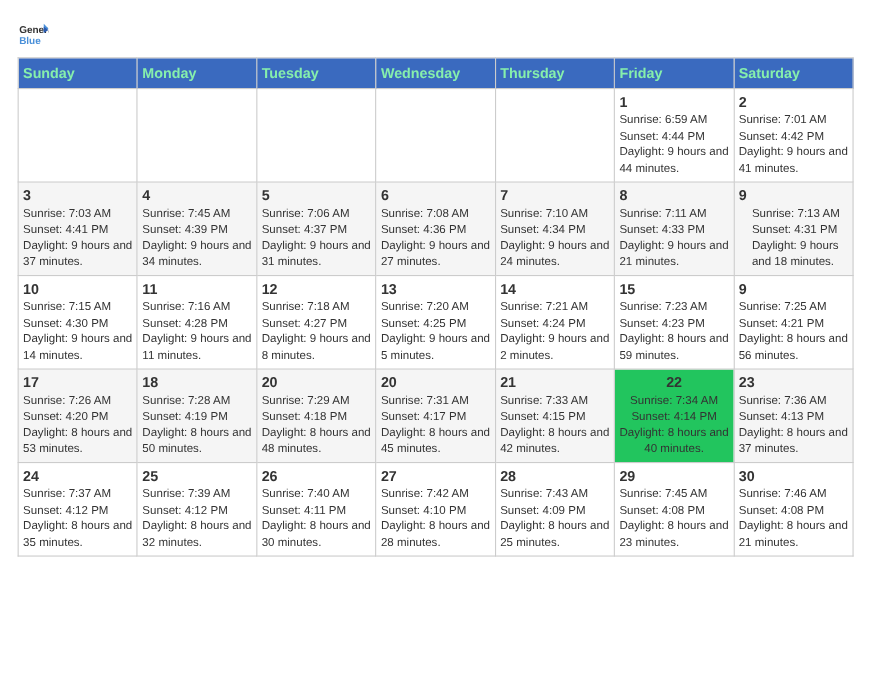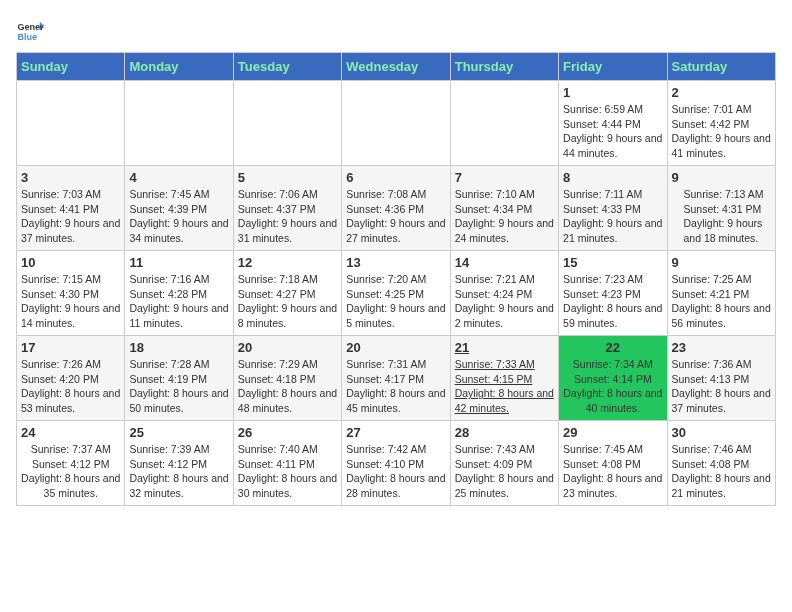--- a/index.html
+++ b/index.html
@@ -233,21 +233,21 @@
           <div class="day-info" style="white-space: pre-line;">Sunrise: 7:29 AM
 Sunset: 4:18 PM
 Daylight: 8 hours and 48 minutes.</div>
         </td>
         <td style="background: rgb(245, 245, 245);">
           <div class="day-number">20</div>
           <div class="day-info" style="white-space: pre-line;">Sunrise: 7:31 AM
 Sunset: 4:17 PM
 Daylight: 8 hours and 45 minutes.</div>
         </td>
-        <td style="background: rgb(245, 245, 245); text-decoration: underline;">
+        <td style="background: rgb(245, 245, 245);">
           <div class="day-number">21</div>
           <div class="day-info" style="white-space: pre-line;">Sunrise: 7:33 AM
 Sunset: 4:15 PM
 Daylight: 8 hours and 42 minutes.</div>
         </td>
         <td style="background: #22c55e; text-align: center;">
           <div class="day-number">22</div>
           <div class="day-info" style="white-space: pre-line;">Sunrise: 7:34 AM
 Sunset: 4:14 PM
 Daylight: 8 hours and 40 minutes.</div>
@@ -255,21 +255,21 @@
         <td style="background: rgb(245, 245, 245);">
           <div class="day-number">23</div>
           <div class="day-info" style="white-space: pre-line;">Sunrise: 7:36 AM
 Sunset: 4:13 PM
 Daylight: 8 hours and 37 minutes.</div>
         </td>
       </tr>
       <tr>
         <td>
           <div class="day-number">24</div>
-          <div class="day-info" style="white-space: pre-line; text-align: center;">Sunrise: 7:37 AM
+          <div class="day-info" style="white-space: pre-line;">Sunrise: 7:37 AM
 Sunset: 4:12 PM
 Daylight: 8 hours and 35 minutes.</div>
         </td>
         <td>
           <div class="day-number">25</div>
           <div class="day-info" style="white-space: pre-line;">Sunrise: 7:39 AM
 Sunset: 4:12 PM
 Daylight: 8 hours and 32 minutes.</div>
         </td>
         <td>

